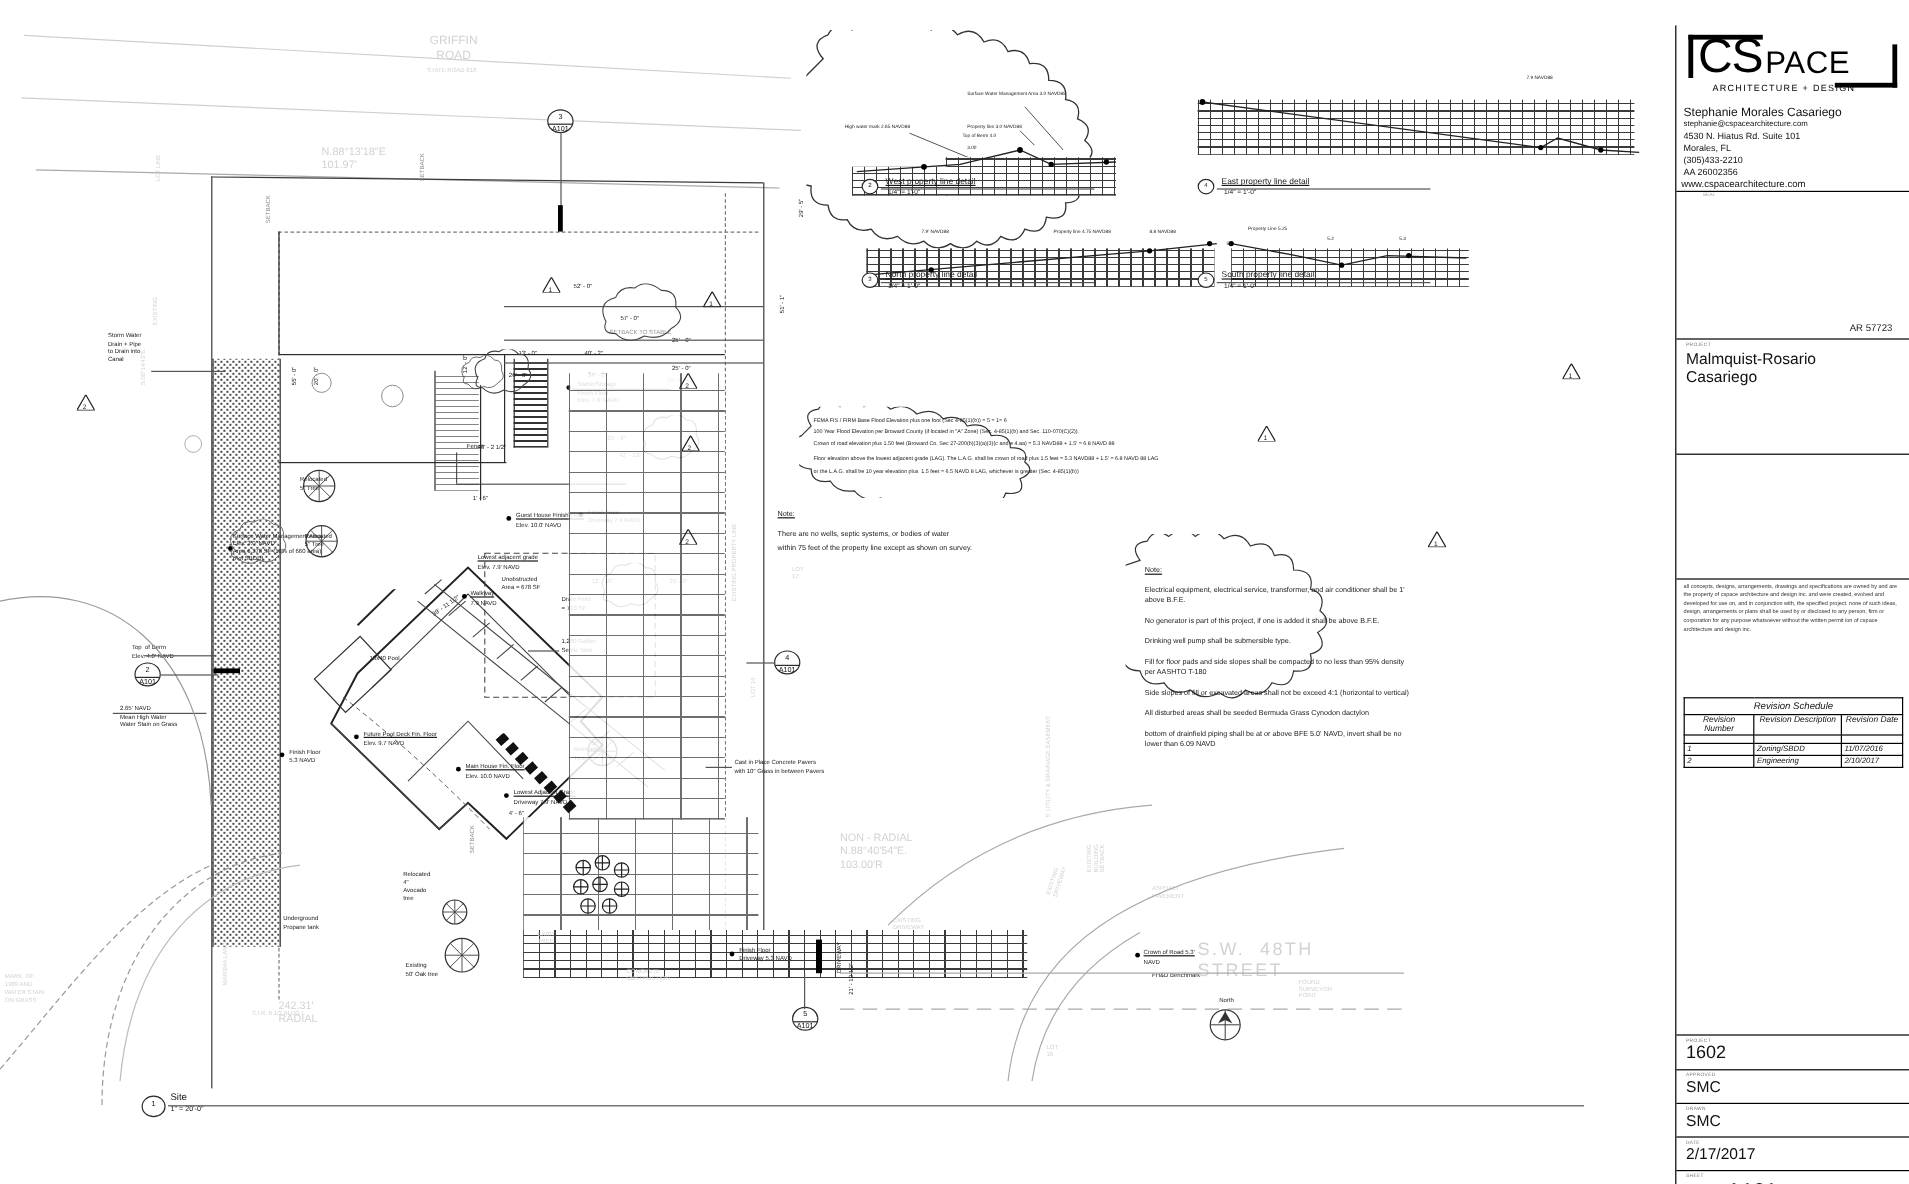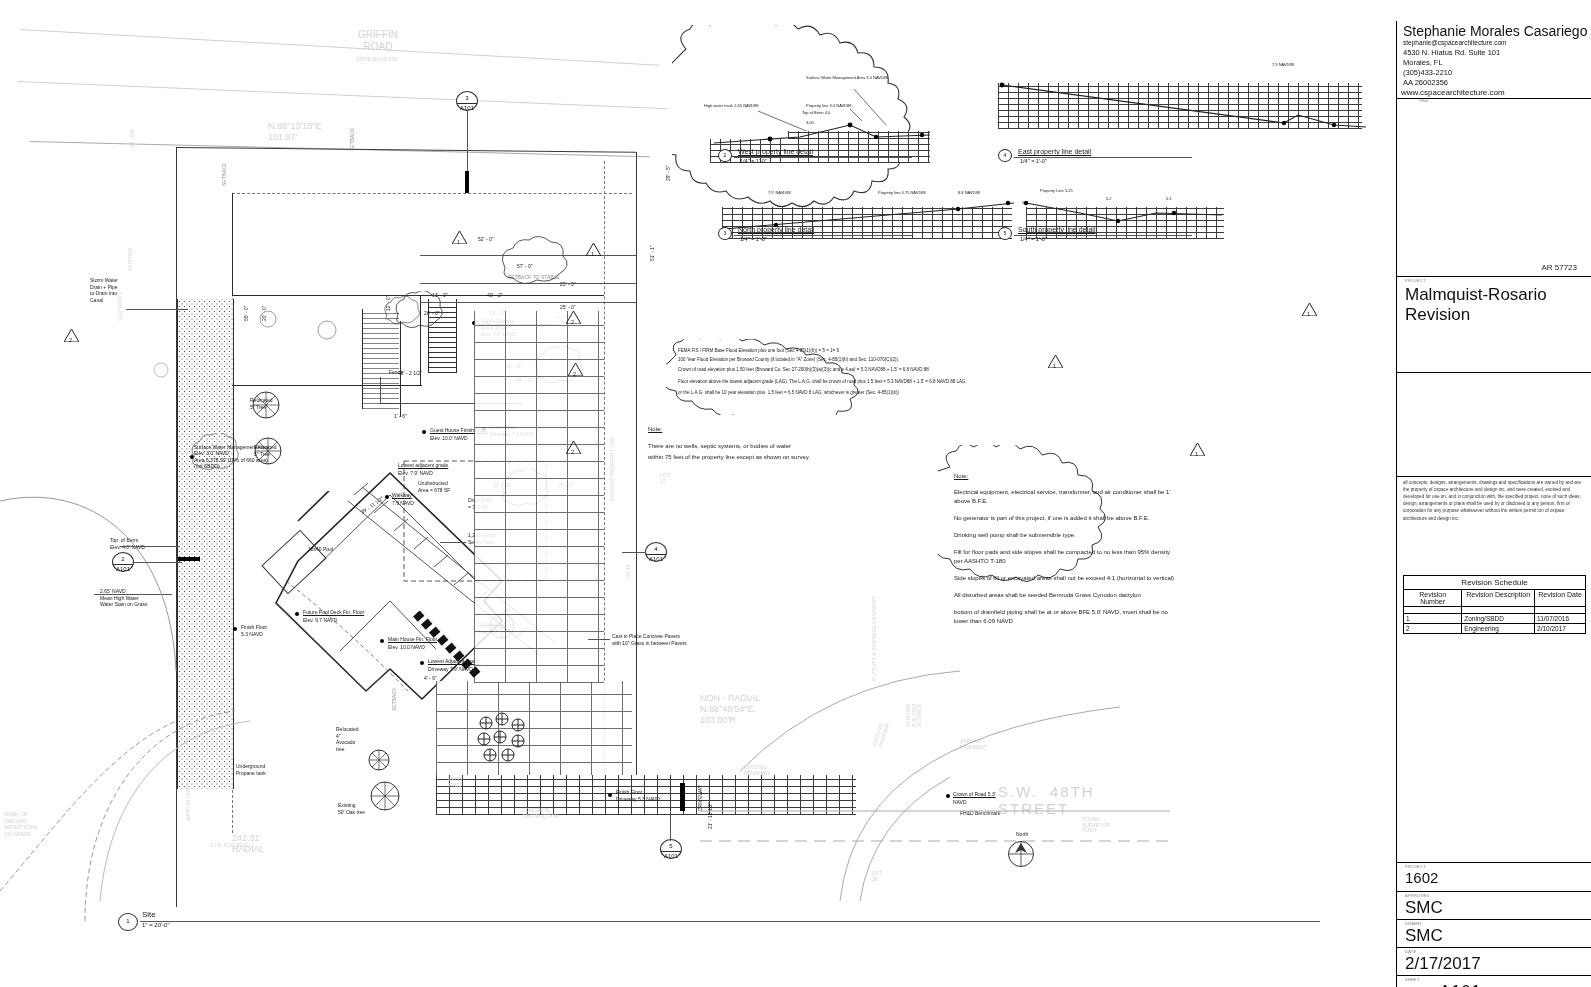--- a/index.html
+++ b/index.html
@@ -21,21 +21,21 @@
   .txt { color: #1a1a1a; white-space: pre; line-height: 1.12; }
   .t4  { font-size: 4px; }
   .t45 { font-size: 4.5px; }
   .t5  { font-size: 5px; }
   .t55 { font-size: 5.5px; }
   .t6  { font-size: 6px; }
   .t7  { font-size: 7px; }
   .t8  { font-size: 8px; }
   .t9  { font-size: 9px; }
   .t10 { font-size: 10px; }
-  .t13 { font-size: 17px; }
+  .t13 { font-size: 13px; }
   .t15 { font-size: 15px; }
   .t18 { font-size: 18px; }
   .lgray { color: #d2d2d2; }
   .mgray { color: #8d8d8d; }
   .ul { text-decoration: underline; }
 
   
   #titleblock {
     position: absolute; left: 1396px; top: 0;
     width: 195px; height: 987px;
@@ -70,21 +70,21 @@
   }
   .logo-pace {
     position: absolute; left: 64px; top: 8px;
     font-size: 26px; letter-spacing: .5px; color: #000;
   }
   .logo-sub {
     position: absolute; left: 20px; top: 40px;
     font-size: 7.5px; letter-spacing: 1.1px; color: #000;
   }
   .firm-line { font-size: 7.5px; color: #111; padding-left: 6px; line-height: 1.35; }
-  .firm-name { font-size: 14px; color: #111; padding-left: 6px; }
+  .firm-name { font-size: 10px; color: #111; padding-left: 6px; }
   .firm-small { font-size: 6.5px; color: #111; padding-left: 6px; line-height: 1.35; }
   .firm-url { font-size: 8px; color: #111; padding-left: 4px; }
 
   
   table.rev {
     width: 183px; margin-left: 6px; border-collapse: collapse;
     font-size: 6.5px; color: #111;
   }
   table.rev th, table.rev td {
     border: 1px solid #000; padding: 1px 2px; vertical-align: top;
@@ -783,49 +783,58 @@
       <div class="txt t6" style="margin-bottom:8px; white-space:normal; line-height:1.5;">All disturbed areas shall be seeded Bermuda Grass Cynodon dactylon</div>
       <div class="txt t6" style="margin-bottom:4px; white-space:normal; line-height:1.5;">bottom of drainfield piping shall be at or above BFE 5.0' NAVD, invert shall be no lower than 6.09 NAVD</div>
     </div>
 
 
   </div>
 
   <div id="titleblock">
 
     <div class="tb-row" style="height:166px; border-bottom:none;">
+      <div class="logo-box">
+        <div class="logo-border-tl"></div>
+        <div class="logo-border-l"></div>
+        <div class="logo-border-br"></div>
+        <div class="logo-border-b"></div>
+        <span class="logo-c"><span>C</span><span style="font-size:40px;">S</span></span>
+        <span class="logo-pace">PACE</span>
+        <span class="logo-sub">ARCHITECTURE + DESIGN</span>
+      </div>
       <div class="firm-name" style="margin-top:2px;">Stephanie Morales Casariego</div>
       <div class="firm-small">stephanie@cspacearchitecture.com</div>
       <div class="firm-line">4530 N. Hiatus Rd. Suite 101</div>
       <div class="firm-line">Morales, FL</div>
       <div class="firm-line">(305)433-2210</div>
       <div class="firm-line">AA 26002356</div>
       <div class="firm-url">www.cspacearchitecture.com</div>
       <div style="border-top:1px solid #000; margin-top:1px;"></div>
       <div class="txt" style="font-size:4px; color:#999; padding-left:22px;">SEAL</div>
     </div>
 
     <div class="tb-row" style="height:88px; border-bottom:1px solid #000; position:relative;">
       <div class="txt t8 abs" style="right:14px; bottom:3px;">AR 57723</div>
     </div>
 
 
     <div class="tb-row" style="height:96px;">
       <div class="tb-label">PROJECT</div>
       <div class="tb-val t13" style="padding-top:2px;">Malmquist-Rosario</div>
-      <div class="tb-val t13">Revision</div>
+      <div class="tb-val t13">Casariego</div>
     </div>
 
     <div class="tb-row" style="height:104px;"></div>
 
     <div class="tb-row" style="height:96px; border-bottom:none;">
       <div class="txt" style="font-size:4.6px; color:#333; padding:2px 6px 0 6px; white-space:normal; line-height:1.55;">all concepts, designs, arrangements, drawings and specifications are owned by and are the property of cspace architecture and design inc. and were created, evolved and developed for use on, and in conjunction with, the specified project. none of such ideas, design, arrangements or plans shall be used by or disclosed to any person, firm or corporation for any purpose whatsoever without the written permit ion of cspace architecture and design inc.</div>
     </div>
 
-    <div style="padding-top:2px;">
+    <div style="padding-top:2px;font-style:italic;">
       <table class="rev">
         <thead>
           <tr>
               <th class="hdr-main" colspan="3">Revision Schedule</th>
             </tr>
           <tr>
             <th class="col" style="width:32%;">Revision Number</th>
             <th class="col" style="width:40%;">Revision Description</th>
             <th class="col" style="width:28%;">Revision Date</th>
           </tr>

